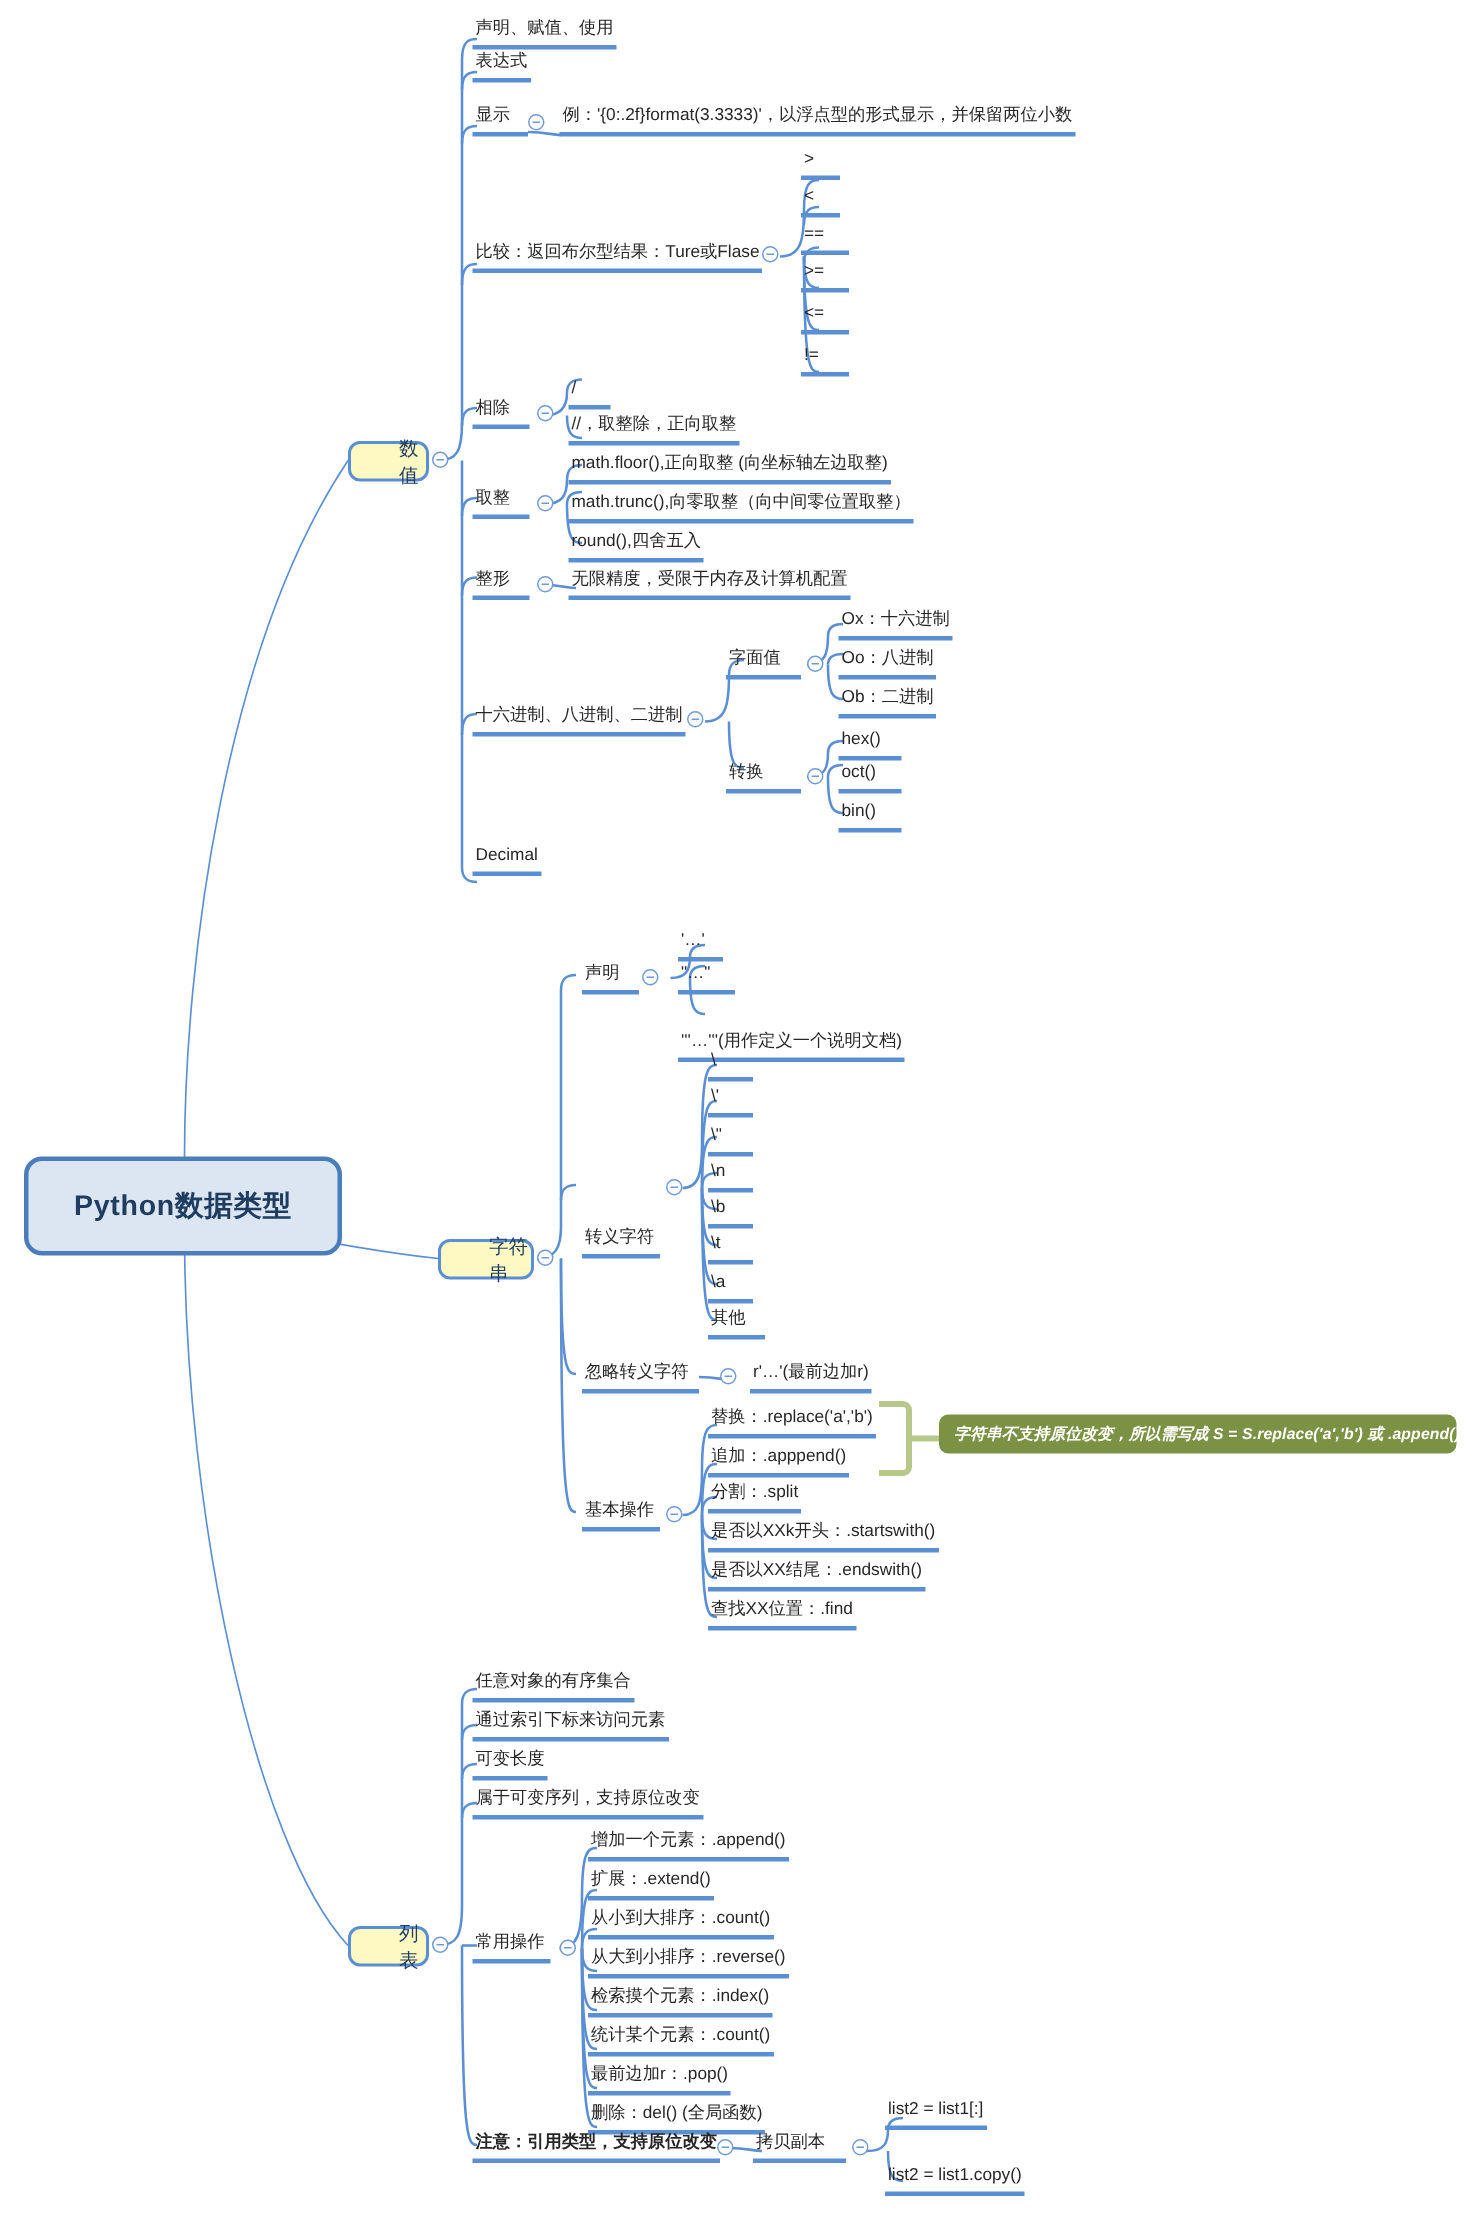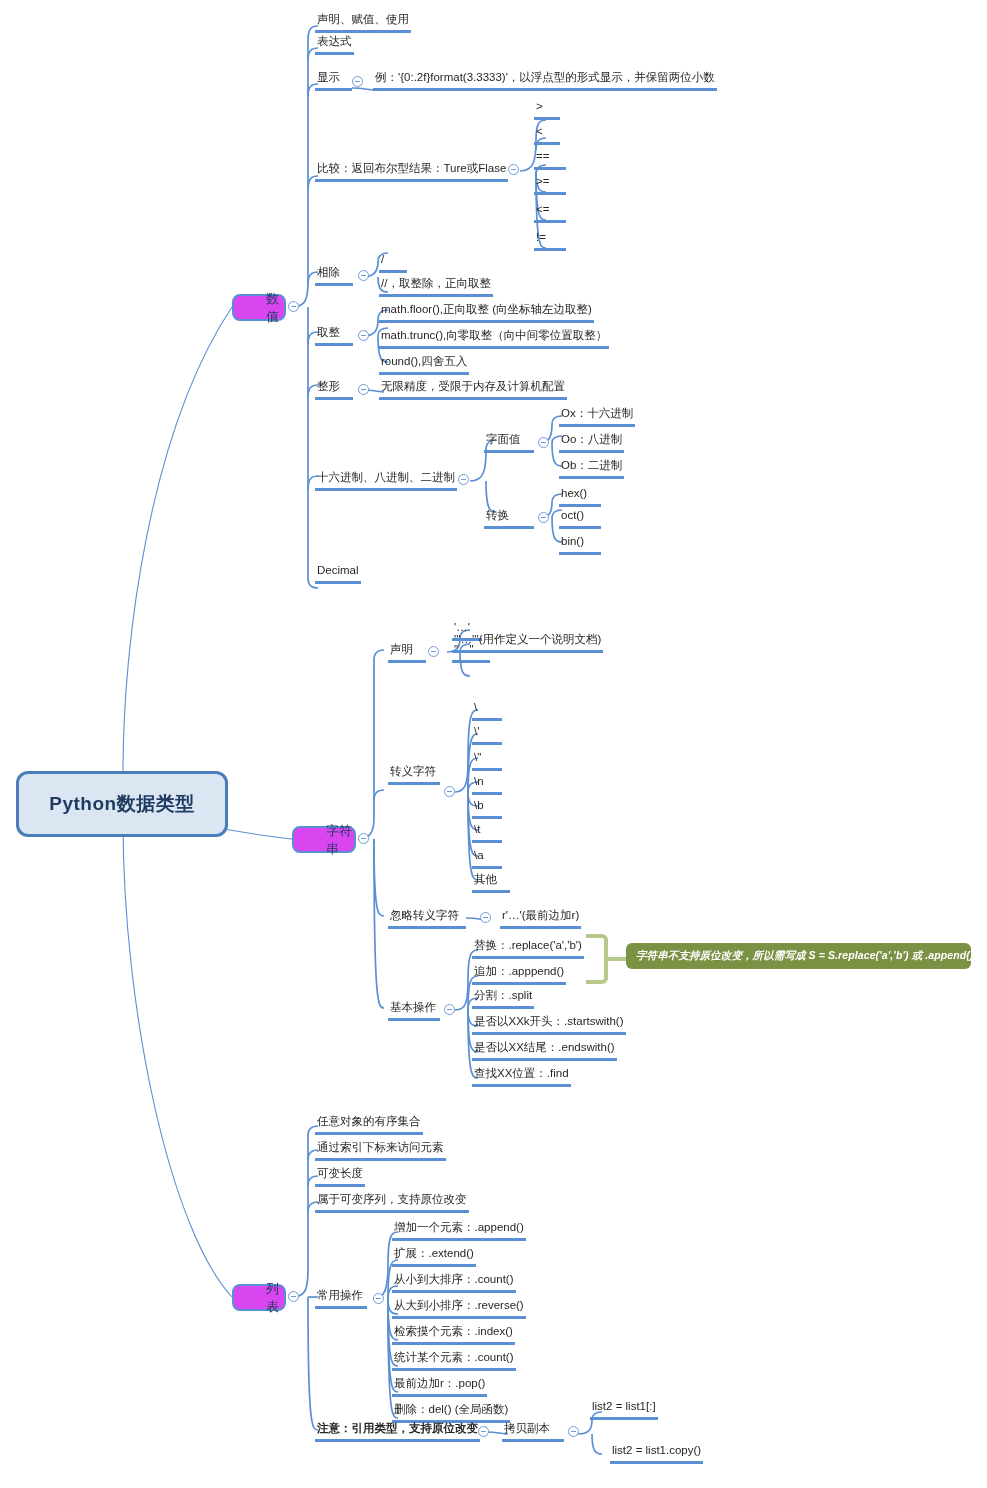--- a/index.html
+++ b/index.html
@@ -40,21 +40,21 @@
     font-weight: bold;
     display: flex;
     align-items: center;
     justify-content: center;
     letter-spacing: 0.5px;
   }
   
   .l1-node {
     position: absolute;
     box-sizing: border-box;
-    background: #d946ef;
+    background: #fef9c3;
     border: 2px solid #5b8fd4;
     border-radius: 8px;
     color: #1f3c61;
     font-size: 13px;
     display: flex;
     align-items: center;
     justify-content: center;
     padding-left: 32px;
   }
   
@@ -285,23 +285,23 @@
   <div class="topic" style="left:559px; top:486px; width:42px;"><span>hex()</span></div>
   <div class="topic" style="left:559px; top:508px; width:42px;"><span>oct()</span></div>
   <div class="topic" style="left:559px; top:534px; width:42px;"><span>bin()</span></div>
 
   <div class="topic" style="left:315px; top:563px;"><span>Decimal</span></div>
 
   <div class="topic" style="left:388px; top:642px; width:38px;"><span>声明</span></div>
   <div class="toggle" style="left:428px; top:646px;"></div>
   <div class="topic" style="left:452px; top:620px; width:30px;"><span>'…'</span></div>
   <div class="topic" style="left:452px; top:642px; width:38px;"><span>"…"</span></div>
-  <div class="topic" style="left:452px; top:632px;"><span>'''…'''(用作定义一个说明文档)</span></div>
-
-  <div class="topic" style="left:388px; top:764px; width:52px;"><span>转义字符</span></div>
+  <div class="topic" style="left:452px; top:687px;"><span>'''…'''(用作定义一个说明文档)</span></div>
+
+  <div class="topic" style="left:388px; top:818px; width:52px;"><span>转义字符</span></div>
   <div class="toggle" style="left:444px; top:786px;"></div>
   <div class="topic" style="left:472px; top:700px; width:30px;"><span>\</span></div>
   <div class="topic" style="left:472px; top:724px; width:30px;"><span>\'</span></div>
   <div class="topic" style="left:472px; top:750px; width:30px;"><span>\"</span></div>
   <div class="topic" style="left:472px; top:774px; width:30px;"><span>\n</span></div>
   <div class="topic" style="left:472px; top:798px; width:30px;"><span>\b</span></div>
   <div class="topic" style="left:472px; top:822px; width:30px;"><span>\t</span></div>
   <div class="topic" style="left:472px; top:848px; width:30px;"><span>\a</span></div>
   <div class="topic" style="left:472px; top:872px; width:38px;"><span>其他</span></div>
 
@@ -338,15 +338,15 @@
   <div class="topic" style="left:392px; top:1324px;"><span>检索摸个元素：.index()</span></div>
   <div class="topic" style="left:392px; top:1350px;"><span>统计某个元素：.count()</span></div>
   <div class="topic" style="left:392px; top:1376px;"><span>最前边加r：.pop()</span></div>
   <div class="topic" style="left:392px; top:1402px;"><span>删除：del() (全局函数)</span></div>
 
   <div class="topic" style="left:315px; top:1421px;font-weight:bold;"><span>注意：引用类型，支持原位改变</span></div>
   <div class="toggle" style="left:478px; top:1426px;"></div>
   <div class="topic" style="left:502px; top:1421px; width:62px;"><span>拷贝副本</span></div>
   <div class="toggle" style="left:568px; top:1426px;"></div>
   <div class="topic" style="left:590px; top:1399px;"><span>list2 = list1[:]</span></div>
-  <div class="topic" style="left:590px; top:1443px;margin-left:20px;"><span>list2 = list1.copy()</span></div>
+  <div class="topic" style="left:590px; top:1443px;"><span>list2 = list1.copy()</span></div>
 
 </div>
 
 </body></html>

